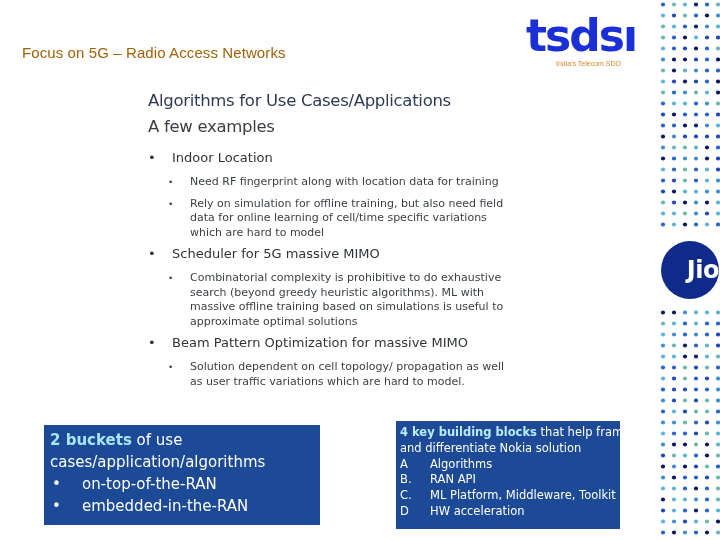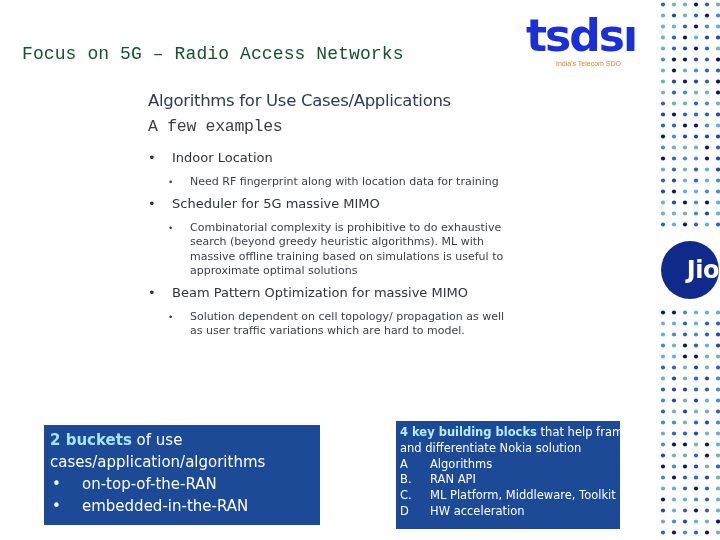--- a/index.html
+++ b/index.html
@@ -3,21 +3,21 @@
 <meta charset="utf-8">
 <style>
   html, body { margin: 0; padding: 0; }
   body {
     width: 720px; height: 540px; position: relative; overflow: hidden;
     background: #ffffff;
     font-family: "Liberation Sans", sans-serif;
   }
   .slide-title {
     position: absolute; left: 22px; top: 44px;
-    font-size: 18px; color: #14532d; letter-spacing: 0.1px; font-family: Liberation Mono, monospace;
+    font-size: 15px; color: #a16207; letter-spacing: 0.1px;
   }
   .tsdsi-logo {
     position: absolute; left: 526px; top: 16px; width: 96px; height: 58px;
   }
   .tsdsi-word {
     position: absolute; left: 0; top: -6px;
     font-family: "DejaVu Sans", sans-serif; font-weight: bold;
     font-size: 44px; color: #1a2fd6; letter-spacing: -2px; line-height: 52px;
   }
   .tsdsi-tag {
@@ -32,21 +32,21 @@
   }
   .jio-text {
     color: #ffffff; font-family: "DejaVu Sans", sans-serif; font-weight: bold;
     font-size: 24px; letter-spacing: -0.5px;
   }
   .content {
     position: absolute; left: 148px; top: 88px; width: 360px;
     color: #2f3438; font-family: "DejaVu Sans", sans-serif;
   }
   .content-title { font-size: 16.5px; color: #2e3a52; line-height: 26px; letter-spacing: -0.3px; }
-  .content-subtitle { font-size: 16.5px; color: #3b3f45; line-height: 26px; letter-spacing: -0.3px; margin-bottom: 8px; font-family: Liberation Mono, monospace; }
+  .content-subtitle { font-size: 16.5px; color: #3b3f45; line-height: 26px; letter-spacing: -0.3px; margin-bottom: 8px; }
   .l1 { position: relative; padding-left: 24px; font-size: 13px; line-height: 20px; color: #2f3438; }
   .l1::before { content: "•"; position: absolute; left: 0; top: 0; }
   .l2 { position: relative; padding-left: 42px; font-size: 11px; line-height: 14.5px; color: #3a3f44; margin: 7px 0 4px 0; }
   .l2::before { content: "•"; position: absolute; left: 20px; top: 0; font-size: 9px; }
   .box-left {
     position: absolute; left: 44px; top: 425px; width: 276px; height: 100px;
     background: #1d4a96; color: #ffffff; box-sizing: border-box; padding: 4px 6px;
     font-family: "DejaVu Sans", sans-serif; font-size: 15px; line-height: 22px;
   }
   .box-left .hl { color: #a8e6ff; font-weight: bold; }
@@ -333,20 +333,21 @@
 
 <div class="content">
   <div class="content-title">Algorithms for Use Cases/Applications</div>
   <div class="content-subtitle">A few examples</div>
   <div>
     <div>
       <div class="l1">Indoor Location</div>
       <div class="l2">Need RF fingerprint along with location data for training</div>
     </div>
     <div>
+      <div class="l2">Rely on simulation for offline training, but also need field data for online learning of cell/time specific variations which are hard to model</div>
     </div>
     <div>
       <div class="l1">Scheduler for 5G massive MIMO</div>
       <div class="l2">Combinatorial complexity is prohibitive to do exhaustive search (beyond greedy heuristic algorithms). ML with massive offline training based on simulations is useful to approximate optimal solutions</div>
     </div>
     <div>
       <div class="l1">Beam Pattern Optimization for massive MIMO</div>
       <div class="l2">Solution dependent on cell topology/ propagation as well as user traffic variations which are hard to model.</div>
     </div>
   </div>

